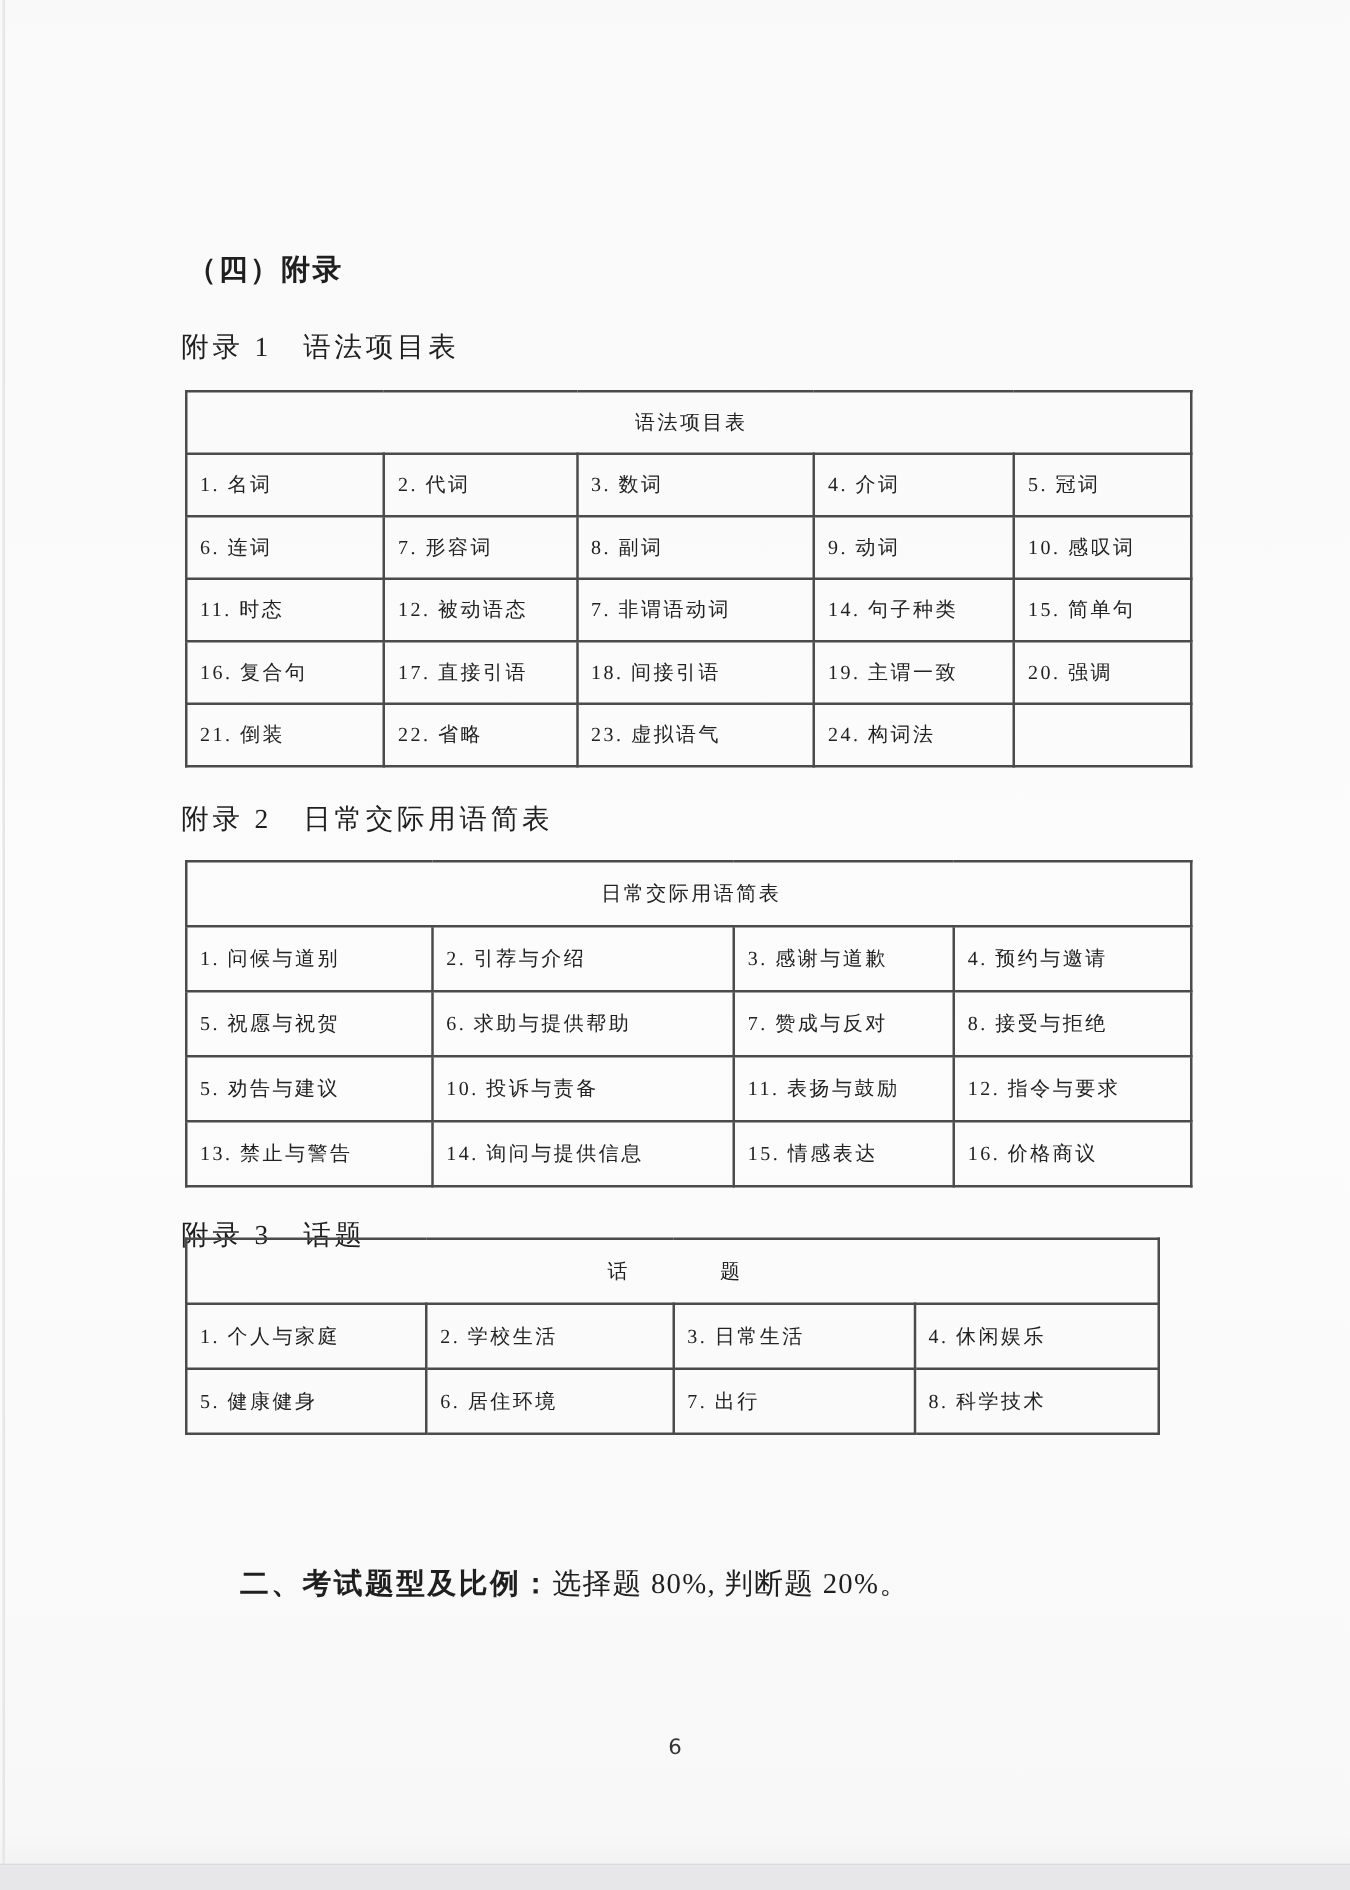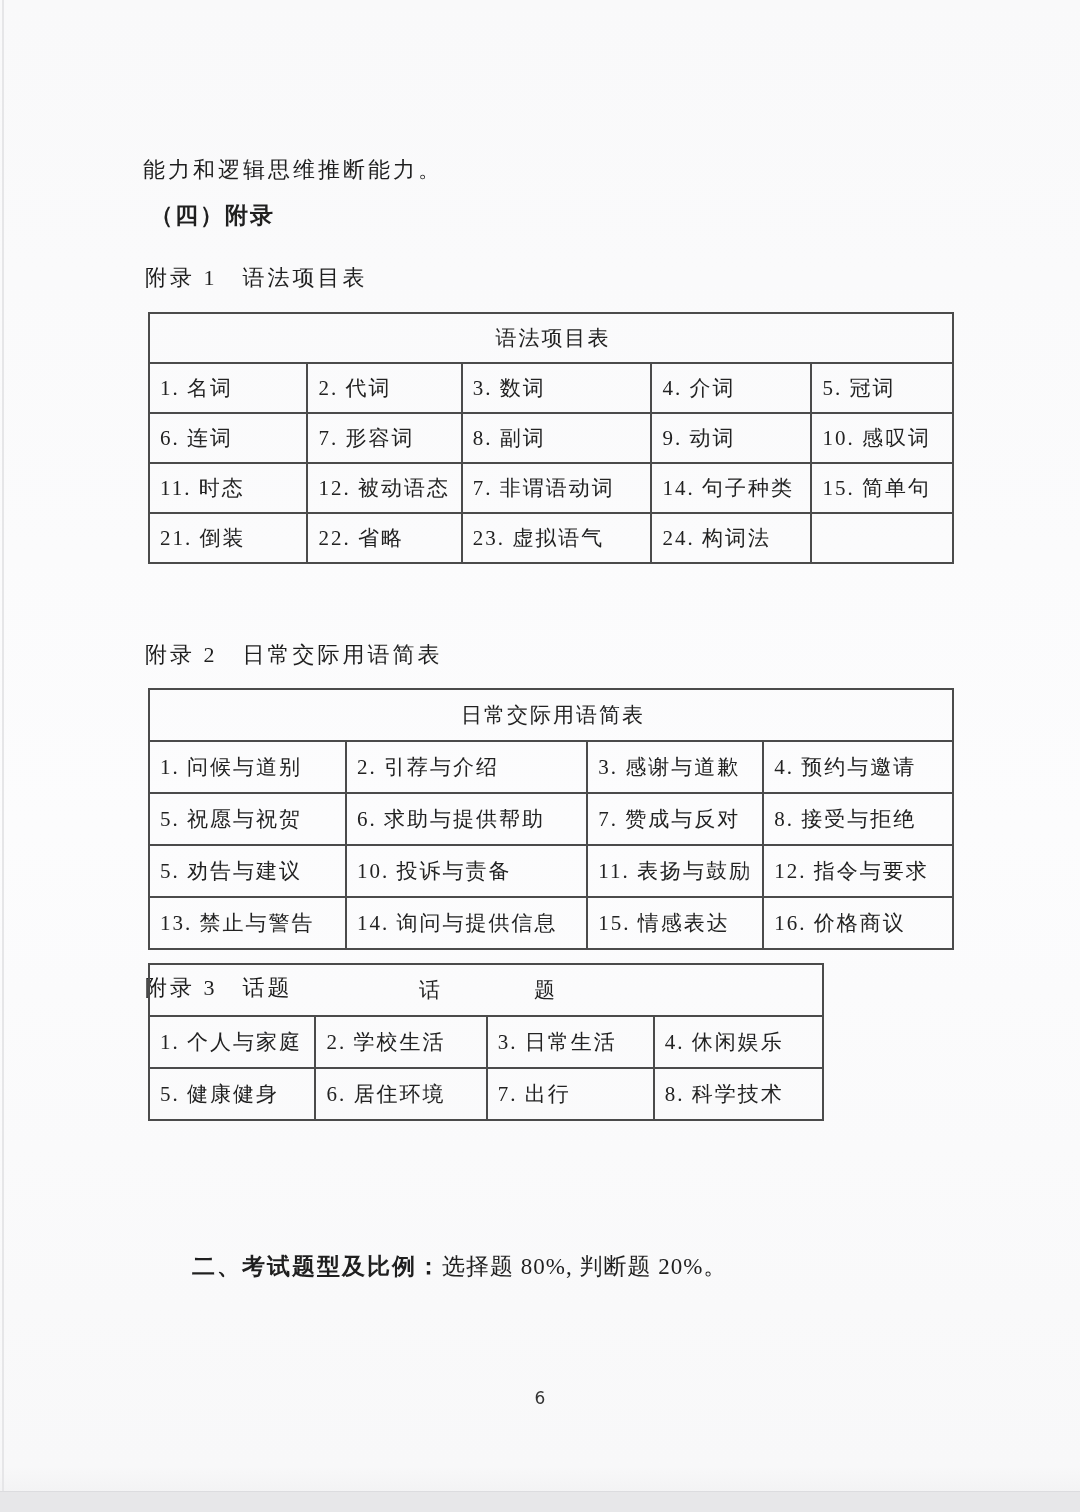--- a/index.html
+++ b/index.html
@@ -32,57 +32,56 @@
   .appendix-heading {
     position: absolute; left: 145px;
     font-size: 22px; letter-spacing: 3px; white-space: nowrap;
   }
   .h-app1 { top: 263px; }
   .h-app2 { top: 640px; }
   .h-app3 { top: 973px; }
   table.dtable {
     position: absolute; left: 148px;
     border-collapse: collapse; table-layout: fixed;
-    font-size: 21px; color: #222;
+    font-size: 16px; color: #222;
   }
   table.dtable td {
     border: 2px solid #4b4b4b;
     padding: 0 6px 0 10px;
     vertical-align: middle;
     letter-spacing: 2px;
     white-space: nowrap;
     overflow: hidden;
   }
   td.table-title-cell {
     text-align: center; letter-spacing: 3px; white-space: pre;
   }
   .t1 { top: 312px; width: 806px; }
   .t1 td { height: 48px; }
   .t2 { top: 688px; width: 806px; }
   .t2 td { height: 50px; }
-  .t3 { top: 963px; width: 676px; }
+  .t3 { top: 990px; width: 780px; }
   .t3 td { height: 50px; }
   .summary-line {
     position: absolute; left: 192px; top: 1240px;
     font-size: 23px; white-space: nowrap; letter-spacing: 1px; margin-top: 11px;
   }
   .summary-label { font-weight: bold; letter-spacing: 2px; }
   .page-number {
     position: absolute; left: 0; top: 1388px; width: 1080px;
     text-align: center; font-size: 17px; color: #333;
     font-family: "DejaVu Sans", sans-serif;
   }
 </style>
 </head>
 <body>
 
 <div class="page">
   <div class="scan-edge-left"></div>
 
-  <div class="intro-line">能力和逻辑思维推断能力。</div>
   <div class="section-heading">（四）附录</div>
 
   <div class="appendix-heading h-app1">附录 1　语法项目表</div>
   <table class="dtable t1">
     <colgroup>
       <col style="width:19.7%">
         <col style="width:19.2%">
         <col style="width:23.6%">
         <col style="width:19.9%">
         <col style="width:17.6%">
@@ -106,20 +105,27 @@
         <td>10. 感叹词</td>
       </tr>
       <tr>
         <td>11. 时态</td>
         <td>12. 被动语态</td>
         <td>7. 非谓语动词</td>
         <td>14. 句子种类</td>
         <td>15. 简单句</td>
       </tr>
       <tr>
+        <td>16. 复合句</td>
+        <td>17. 直接引语</td>
+        <td>18. 间接引语</td>
+        <td>19. 主谓一致</td>
+        <td>20. 强调</td>
+      </tr>
+      <tr>
         <td>21. 倒装</td>
         <td>22. 省略</td>
         <td>23. 虚拟语气</td>
         <td>24. 构词法</td>
         <td></td>
       </tr>
     </tbody>
   </table>
 
   <div class="appendix-heading h-app2">附录 2　日常交际用语简表</div>

